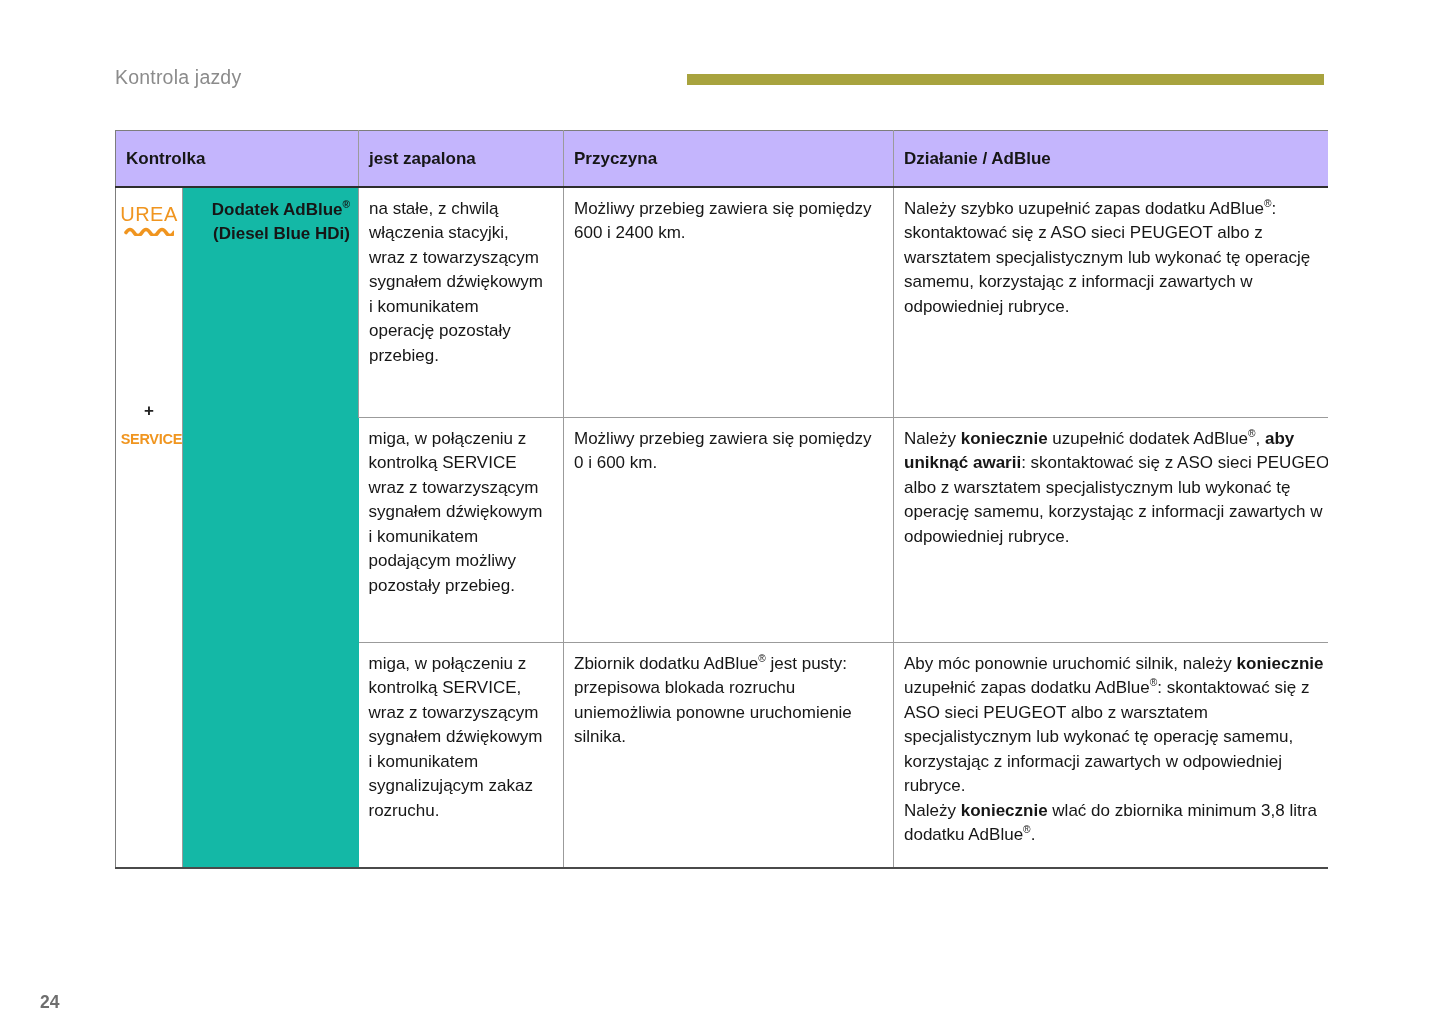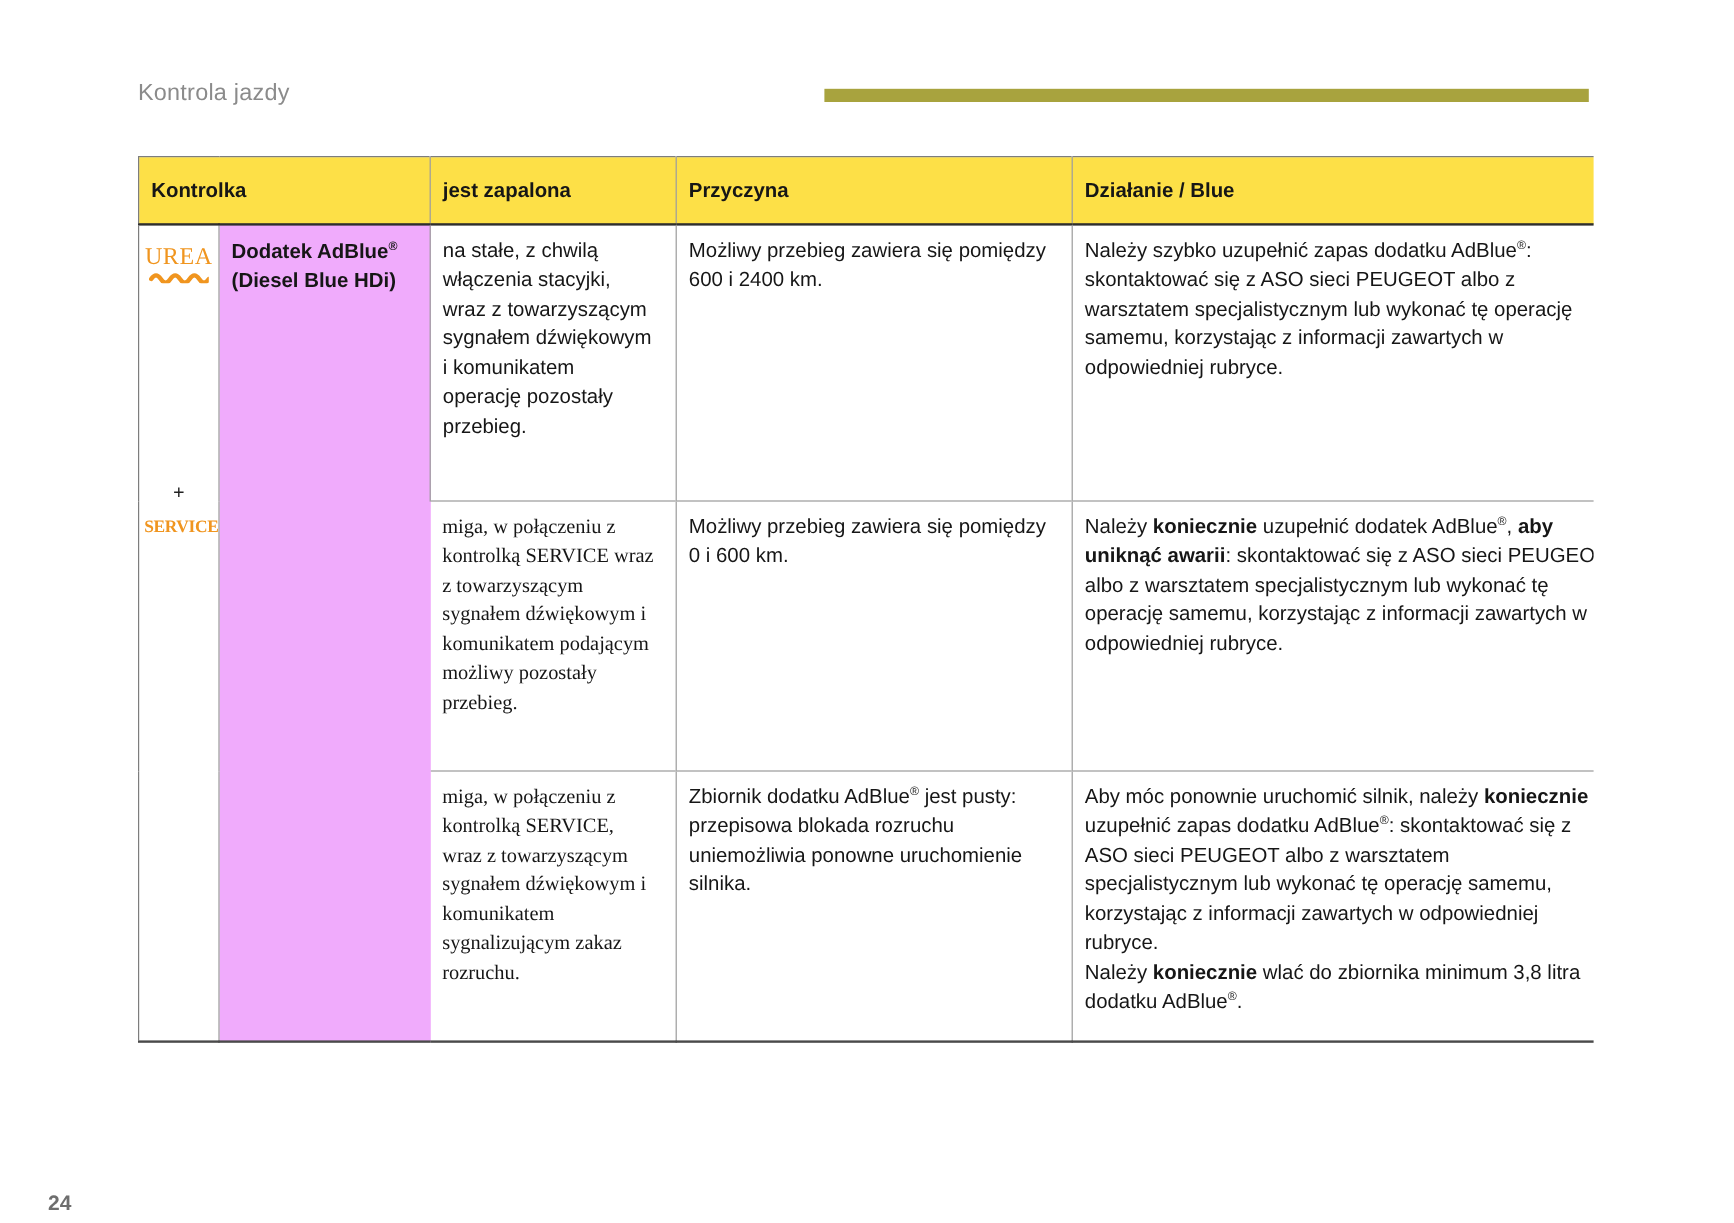--- a/index.html
+++ b/index.html
@@ -21,37 +21,37 @@
   }
   table.ind-table{
     position:absolute;left:115px;top:130px;
     width:1243px;
     border-collapse:collapse;table-layout:fixed;
     border:1px solid #7d7d7d;
     border-bottom:2px solid #4a4a4a;
     font-size:17px;
   }
   .ind-table th{
-    background:#fde047;
+    background:#c4b5fd;
     border-bottom:2px solid #2e2e2e;
     border-left:1px solid #9b9b9b;
     height:55px;
     text-align:left;vertical-align:middle;
     padding:0 10px;font-size:17px;font-weight:bold;color:#161616;
   }
   .ind-table th:first-child{border-left:none;}
   .ind-table td{
     border-left:1px solid #9b9b9b;
     border-top:1px solid #9b9b9b;
     vertical-align:top;
     padding:9px 18px 10px 10px;
     line-height:1.44;
     color:#161616;
   }
-  .ind-table td:first-child{border-left:none;font-family:Liberation Serif, serif;}
+  .ind-table td:first-child{border-left:none;}
   tr.row1 td{height:210px;}
   tr.row2 td{height:205px;}
   tr.row3 td{height:205px;}
   td.icon-cell{padding:0;}
   .icon-wrap{position:relative;height:604px;width:100%;}
   .urea-box{
     position:absolute;top:16px;left:0;right:0;
     text-align:center;color:#f0951f;
   }
   .urea-label{font-size:20px;letter-spacing:0.5px;display:block;line-height:1.0;}
@@ -59,23 +59,24 @@
   .plus-sign{
     position:absolute;top:211px;left:0;right:0;
     text-align:center;font-size:17px;font-weight:bold;color:#222;
   }
   .service-label{
     position:absolute;top:241px;left:0;right:0;
     text-align:right;font-size:14.5px;font-weight:bold;
     letter-spacing:-0.3px;color:#f0951f;
   }
   td.name-cell{
-    background:#f0abfc;
+    background:#14b8a6;
     font-weight:bold;
     padding:10px 8px 10px 10px;
+    text-align:right;
   }
   sup{font-size:60%;vertical-align:super;line-height:0;}
   .page-number{
     position:absolute;left:40px;top:944px;
     font-size:17.5px;font-weight:bold;color:#6e6e6e;margin-top:48px;
   }
   .rich div{margin:0;}
   b{font-weight:bold;}
 </style>
 </head>
@@ -92,21 +93,21 @@
       <col style="width:176px">
       <col style="width:205px">
       <col style="width:330px">
       <col style="width:465px">
     </colgroup>
     <thead>
       <tr>
         <th colspan="2">Kontrolka</th>
         <th>jest zapalona</th>
         <th>Przyczyna</th>
-        <th>Działanie / Blue</th>
+        <th>Działanie / AdBlue</th>
       </tr>
     </thead>
     <tbody>
       <tr class="row1">
         <td class="icon-cell" rowspan="3">
           <div class="icon-wrap">
             <div class="urea-box">
               <span class="urea-label">UREA</span>
               <svg class="urea-wave" width="50" height="11" viewBox="0 0 50 11">
                 <path d="M2 7.5 Q6 1.5 10 7.5 T18 7.5 T26 7.5 T34 7.5 T42 7.5 T50 7.5" fill="none" stroke="#f0951f" stroke-width="3.6" stroke-linecap="round"></path>

